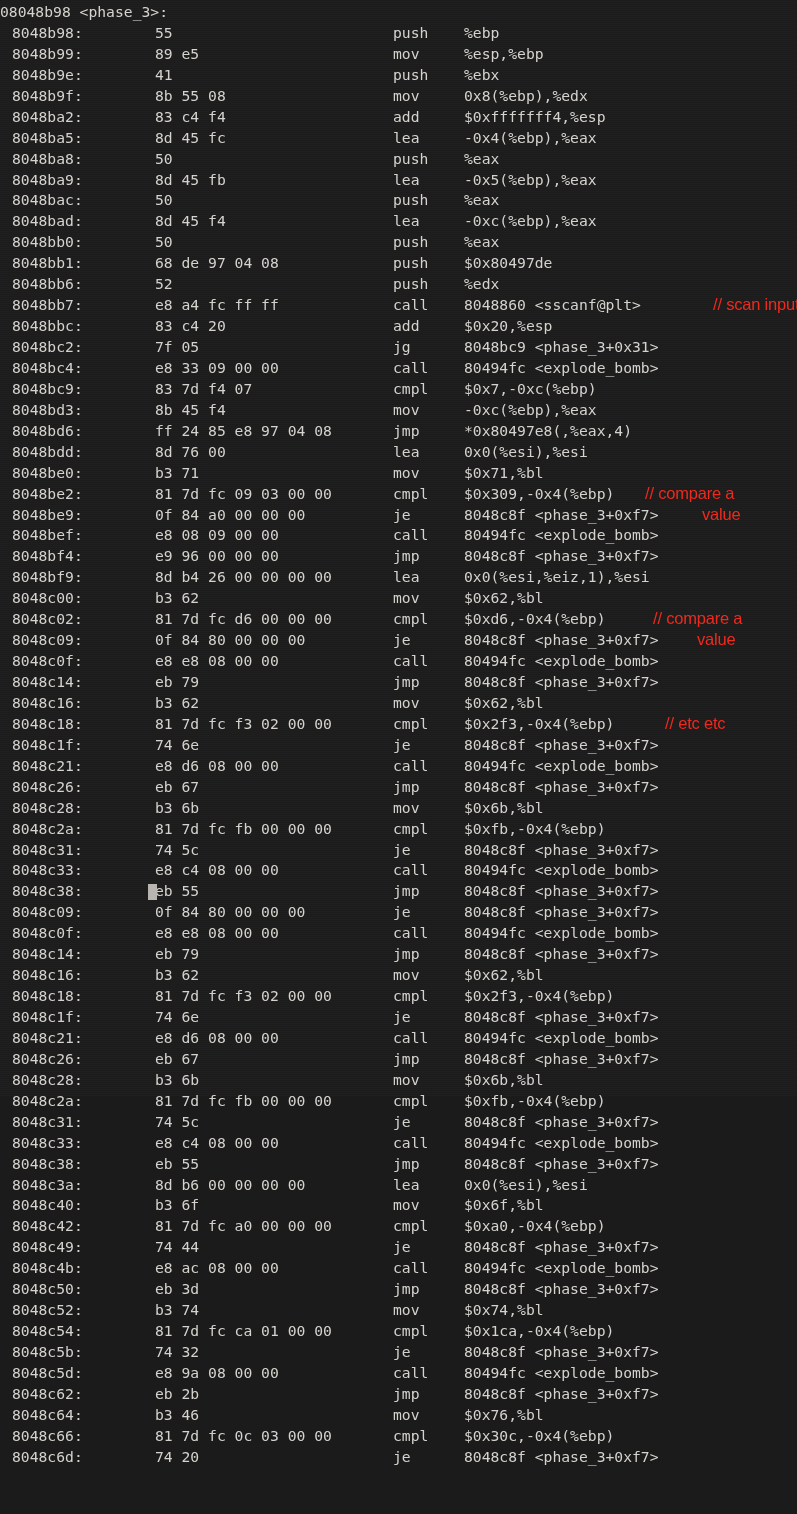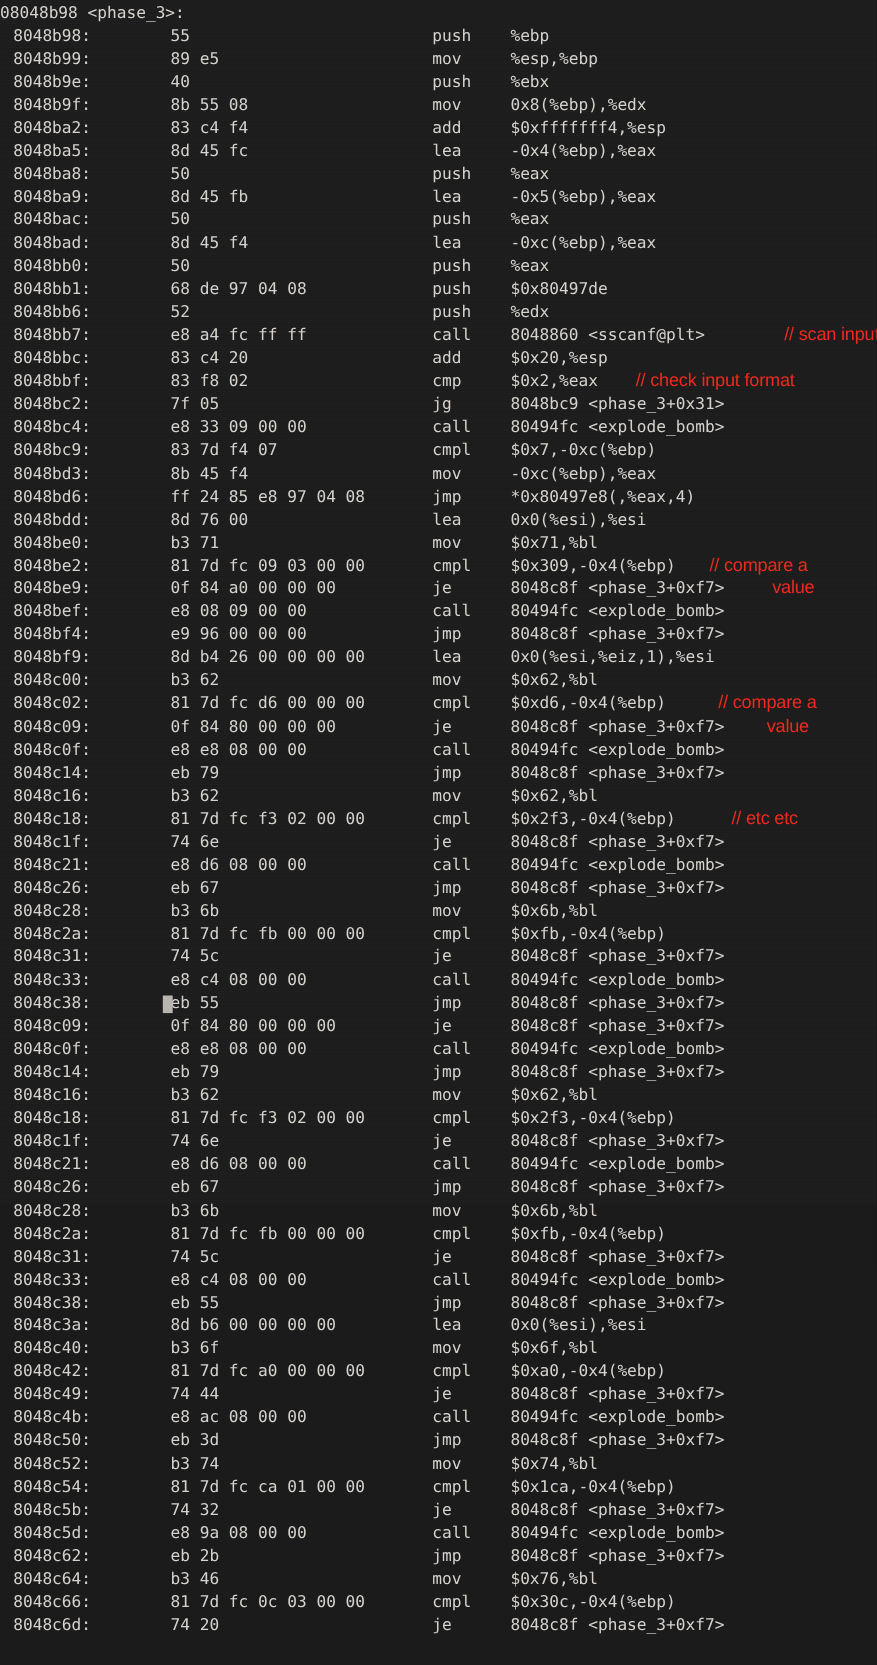--- a/index.html
+++ b/index.html
@@ -85,34 +85,33 @@
   }
 </style>
 </head>
 <body>
 
 <div id="terminal">
   <div class="line hdr">08048b98 &lt;phase_3&gt;:</div>
   <div id="lines">
       <div class="line"><span class="col-addr">8048b98:</span><span class="col-bytes">55</span><span class="col-mn">push</span><span class="col-ops">%ebp</span></div>
       <div class="line"><span class="col-addr">8048b99:</span><span class="col-bytes">89 e5</span><span class="col-mn">mov</span><span class="col-ops">%esp,%ebp</span></div>
-      <div class="line"><span class="col-addr">8048b9e:</span><span class="col-bytes">40</span><span class="col-mn">push</span><span class="col-ops">%ebx</span></div>
+      <div class="line"><span class="col-addr">8048b9e:</span><span class="col-bytes">41</span><span class="col-mn">push</span><span class="col-ops">%ebx</span></div>
       <div class="line"><span class="col-addr">8048b9f:</span><span class="col-bytes">8b 55 08</span><span class="col-mn">mov</span><span class="col-ops">0x8(%ebp),%edx</span></div>
       <div class="line"><span class="col-addr">8048ba2:</span><span class="col-bytes">83 c4 f4</span><span class="col-mn">add</span><span class="col-ops">$0xfffffff4,%esp</span></div>
       <div class="line"><span class="col-addr">8048ba5:</span><span class="col-bytes">8d 45 fc</span><span class="col-mn">lea</span><span class="col-ops">-0x4(%ebp),%eax</span></div>
       <div class="line"><span class="col-addr">8048ba8:</span><span class="col-bytes">50</span><span class="col-mn">push</span><span class="col-ops">%eax</span></div>
       <div class="line"><span class="col-addr">8048ba9:</span><span class="col-bytes">8d 45 fb</span><span class="col-mn">lea</span><span class="col-ops">-0x5(%ebp),%eax</span></div>
       <div class="line"><span class="col-addr">8048bac:</span><span class="col-bytes">50</span><span class="col-mn">push</span><span class="col-ops">%eax</span></div>
       <div class="line"><span class="col-addr">8048bad:</span><span class="col-bytes">8d 45 f4</span><span class="col-mn">lea</span><span class="col-ops">-0xc(%ebp),%eax</span></div>
       <div class="line"><span class="col-addr">8048bb0:</span><span class="col-bytes">50</span><span class="col-mn">push</span><span class="col-ops">%eax</span></div>
       <div class="line"><span class="col-addr">8048bb1:</span><span class="col-bytes">68 de 97 04 08</span><span class="col-mn">push</span><span class="col-ops">$0x80497de</span></div>
       <div class="line"><span class="col-addr">8048bb6:</span><span class="col-bytes">52</span><span class="col-mn">push</span><span class="col-ops">%edx</span></div>
       <div class="line"><span class="col-addr">8048bb7:</span><span class="col-bytes">e8 a4 fc ff ff</span><span class="col-mn">call</span><span class="col-ops">8048860 &lt;sscanf@plt&gt;</span><span class="col-note" style="left: 713px;">// scan input</span></div>
       <div class="line"><span class="col-addr">8048bbc:</span><span class="col-bytes">83 c4 20</span><span class="col-mn">add</span><span class="col-ops">$0x20,%esp</span></div>
-      <div class="line"><span class="col-addr">8048bbf:</span><span class="col-bytes">83 f8 02</span><span class="col-mn">cmp</span><span class="col-ops">$0x2,%eax</span><span class="col-note" style="left: 578px;">// check input format</span></div>
       <div class="line"><span class="col-addr">8048bc2:</span><span class="col-bytes">7f 05</span><span class="col-mn">jg</span><span class="col-ops">8048bc9 &lt;phase_3+0x31&gt;</span></div>
       <div class="line"><span class="col-addr">8048bc4:</span><span class="col-bytes">e8 33 09 00 00</span><span class="col-mn">call</span><span class="col-ops">80494fc &lt;explode_bomb&gt;</span></div>
       <div class="line"><span class="col-addr">8048bc9:</span><span class="col-bytes">83 7d f4 07</span><span class="col-mn">cmpl</span><span class="col-ops">$0x7,-0xc(%ebp)</span></div>
       <div class="line"><span class="col-addr">8048bd3:</span><span class="col-bytes">8b 45 f4</span><span class="col-mn">mov</span><span class="col-ops">-0xc(%ebp),%eax</span></div>
       <div class="line"><span class="col-addr">8048bd6:</span><span class="col-bytes">ff 24 85 e8 97 04 08</span><span class="col-mn">jmp</span><span class="col-ops">*0x80497e8(,%eax,4)</span></div>
       <div class="line"><span class="col-addr">8048bdd:</span><span class="col-bytes">8d 76 00</span><span class="col-mn">lea</span><span class="col-ops">0x0(%esi),%esi</span></div>
       <div class="line"><span class="col-addr">8048be0:</span><span class="col-bytes">b3 71</span><span class="col-mn">mov</span><span class="col-ops">$0x71,%bl</span></div>
       <div class="line"><span class="col-addr">8048be2:</span><span class="col-bytes">81 7d fc 09 03 00 00</span><span class="col-mn">cmpl</span><span class="col-ops">$0x309,-0x4(%ebp)</span><span class="col-note" style="left: 645px;">// compare a</span></div>
       <div class="line"><span class="col-addr">8048be9:</span><span class="col-bytes">0f 84 a0 00 00 00</span><span class="col-mn">je</span><span class="col-ops">8048c8f &lt;phase_3+0xf7&gt;</span><span class="col-note" style="left: 702px;">value</span></div>
       <div class="line"><span class="col-addr">8048bef:</span><span class="col-bytes">e8 08 09 00 00</span><span class="col-mn">call</span><span class="col-ops">80494fc &lt;explode_bomb&gt;</span></div>

